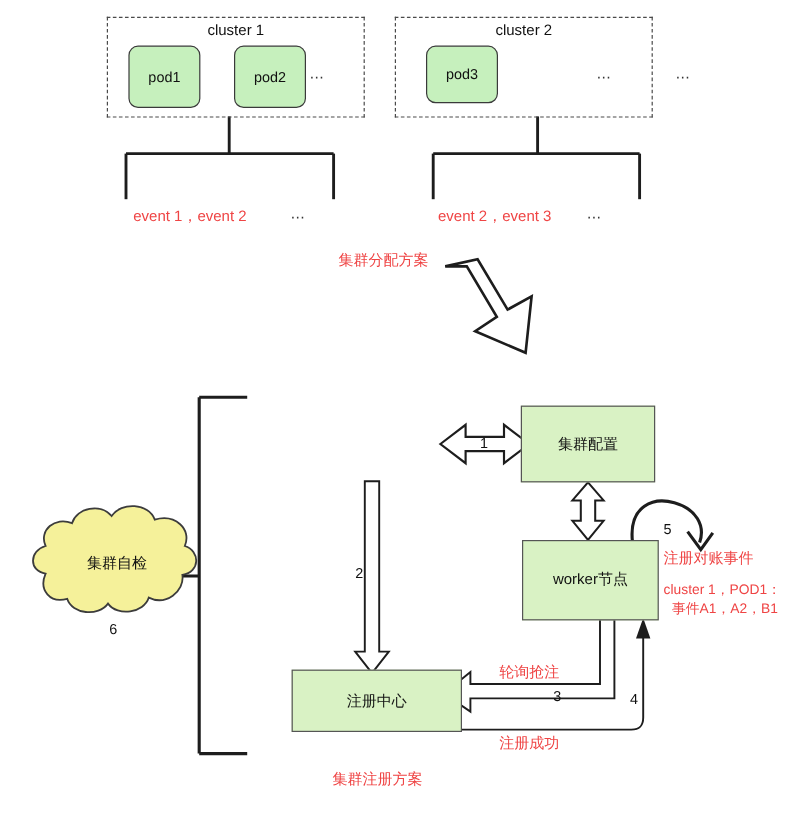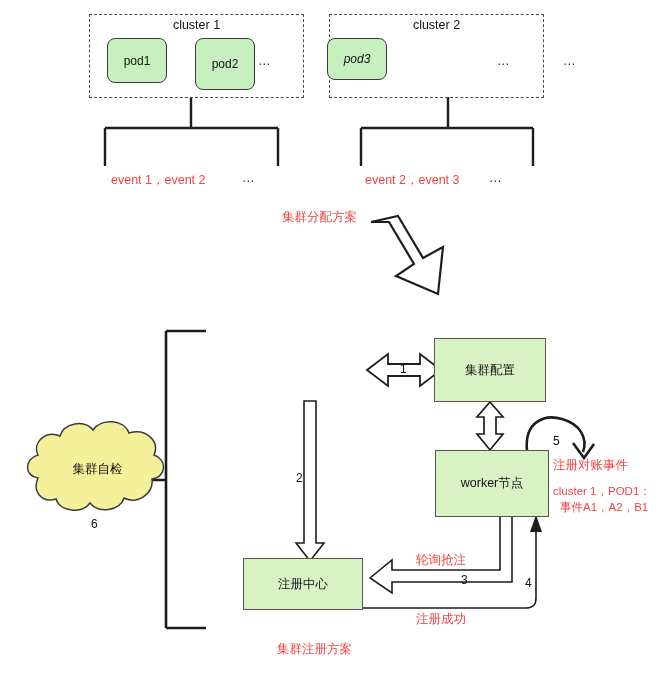--- a/index.html
+++ b/index.html
@@ -94,56 +94,56 @@
     <g fill="none" stroke="#1d1d1d" stroke-width="1.6">
       <path d="M 362,608 L 526,608 C 534,608 536,604 536,598 L 536,522"></path>
       <path d="M 530,532 L 536,515 L 542,532" fill="#1d1d1d" stroke="none"></path>
     </g>
 
   </svg>
 
   <div class="clusterbox" style="left:89px;top:14px;width:215px;height:84px;"></div>
   <div class="clabel" style="left:89px;top:18px;width:215px;text-align:center;">cluster 1</div>
 
-  <div class="box pod" style="left:107px;top:38px;width:60px;height:45px;">
+  <div class="box pod" style="left:107px;top:38px;width:60px;height:52px;">
     <span>pod1</span>
   </div>
   <div class="box pod" style="left:195px;top:38px;width:60px;height:52px;">
     <span>pod2</span>
   </div>
   <div class="dots" style="left:258px;top:57px;">⋯</div>
 
   <div class="txt" style="left:111px;top:172px;">event 1，event 2</div>
   <div class="dots" style="left:242px;top:174px;">⋯</div>
 
   <div class="clusterbox" style="left:329px;top:14px;width:215px;height:84px;"></div>
   <div class="clabel" style="left:329px;top:18px;width:215px;text-align:center;">cluster 2</div>
 
-  <div class="box pod" style="left:327px;top:38px;width:60px;height:42px;font-style:italic;">
+  <div class="box pod" style="left:355px;top:38px;width:60px;height:48px;">
     <span>pod3</span>
   </div>
   <div class="dots" style="left:497px;top:57px;">⋯</div>
 
   <div class="txt" style="left:365px;top:172px;">event 2，event 3</div>
   <div class="dots" style="left:489px;top:174px;">⋯</div>
 
   <div class="dots" style="left:563px;top:57px;">⋯</div>
 
   <div class="txt" style="left:282px;top:209px;">集群分配方案</div>
 
 
   <div class="box" style="left:434px;top:338px;width:112px;height:64px;">
     <span>集群配置</span>
   </div>
 
   <div class="box" style="left:435px;top:450px;width:114px;height:67px;">
     <span>worker节点</span>
   </div>
 
-  <div class="box" style="left:243px;top:558px;width:120px;height:52px;">
+  <div class="box" style="left:243px;top:558px;width:142px;height:52px;">
     <span>注册中心</span>
   </div>
 
   <div class="cloudtext" style="left:40px;top:461px;width:115px;text-align:center;">集群自检</div>
   <div class="num" style="left:91px;top:517px;">6</div>
 
   <div class="num" style="left:400px;top:362px;">1</div>
   <div class="num" style="left:296px;top:471px;">2</div>
   <div class="num" style="left:461px;top:573px;">3</div>
   <div class="num" style="left:525px;top:576px;">4</div>

